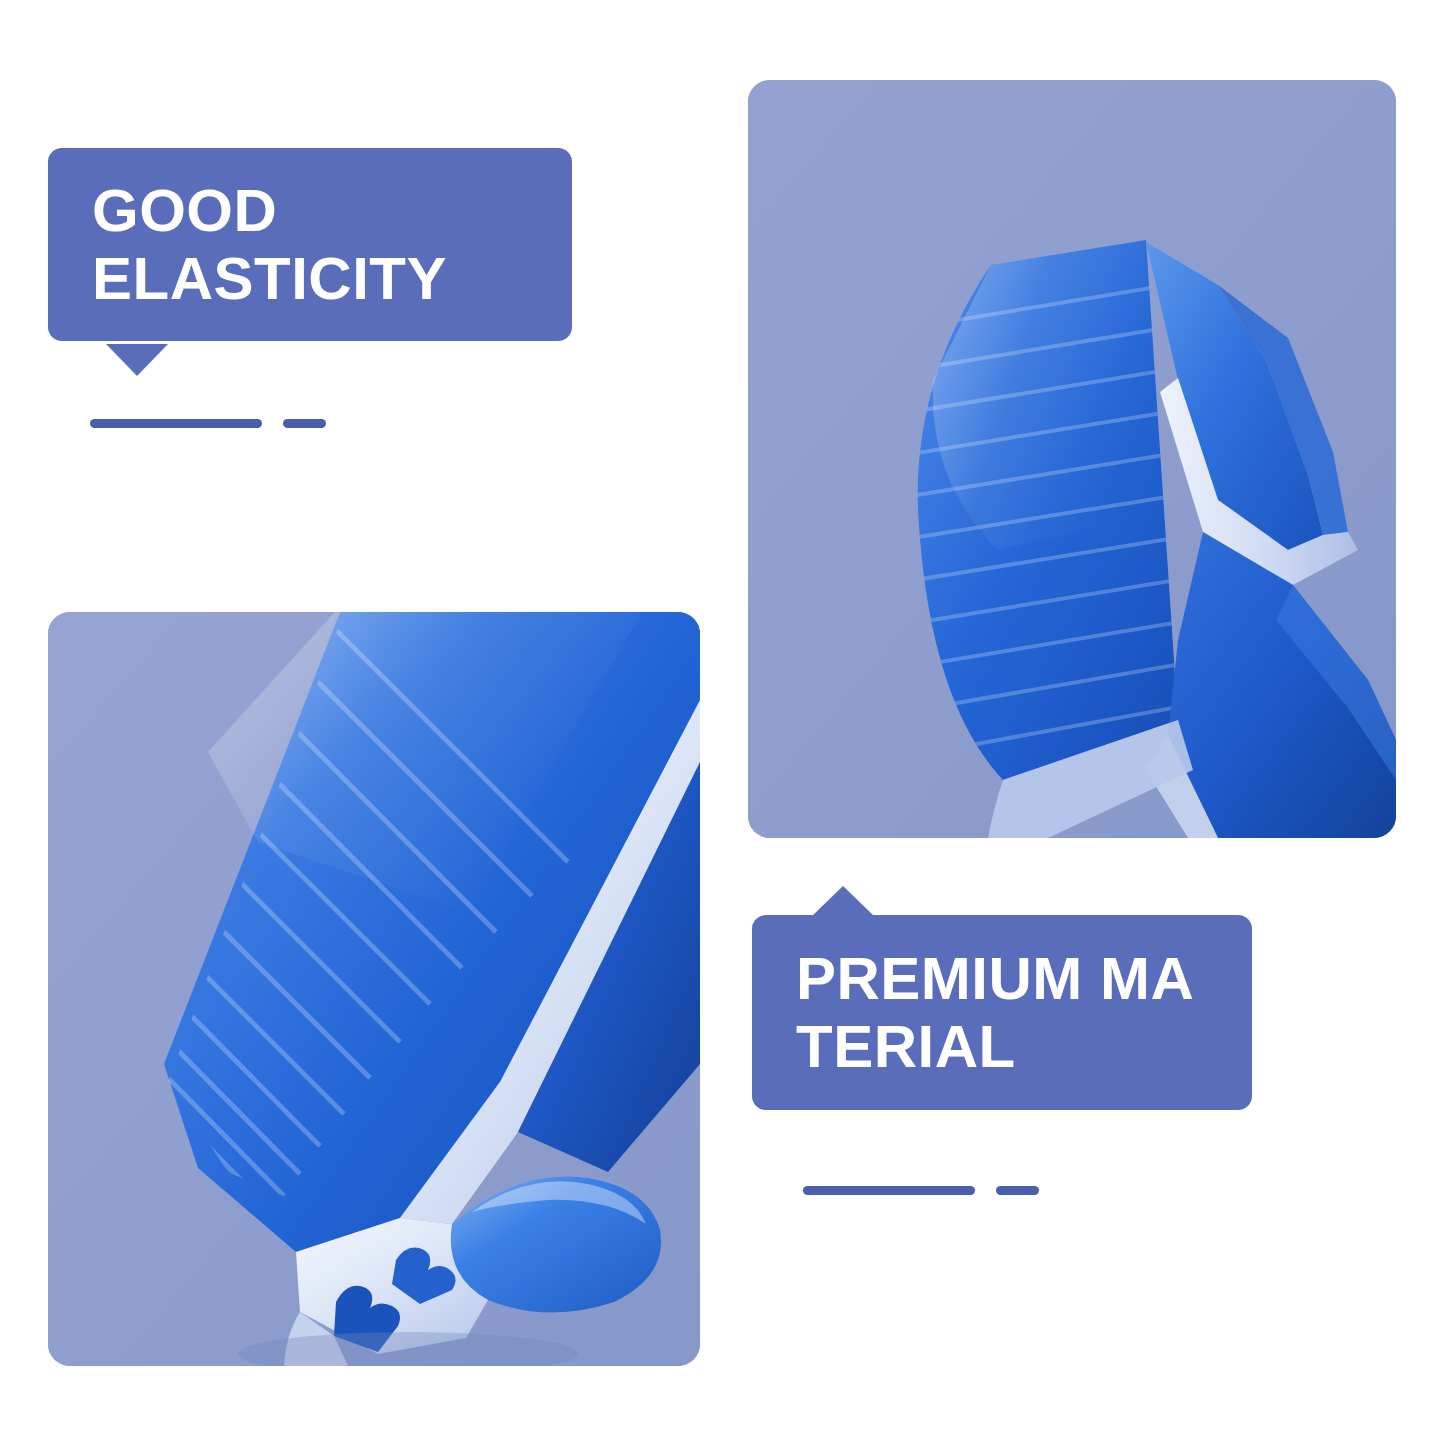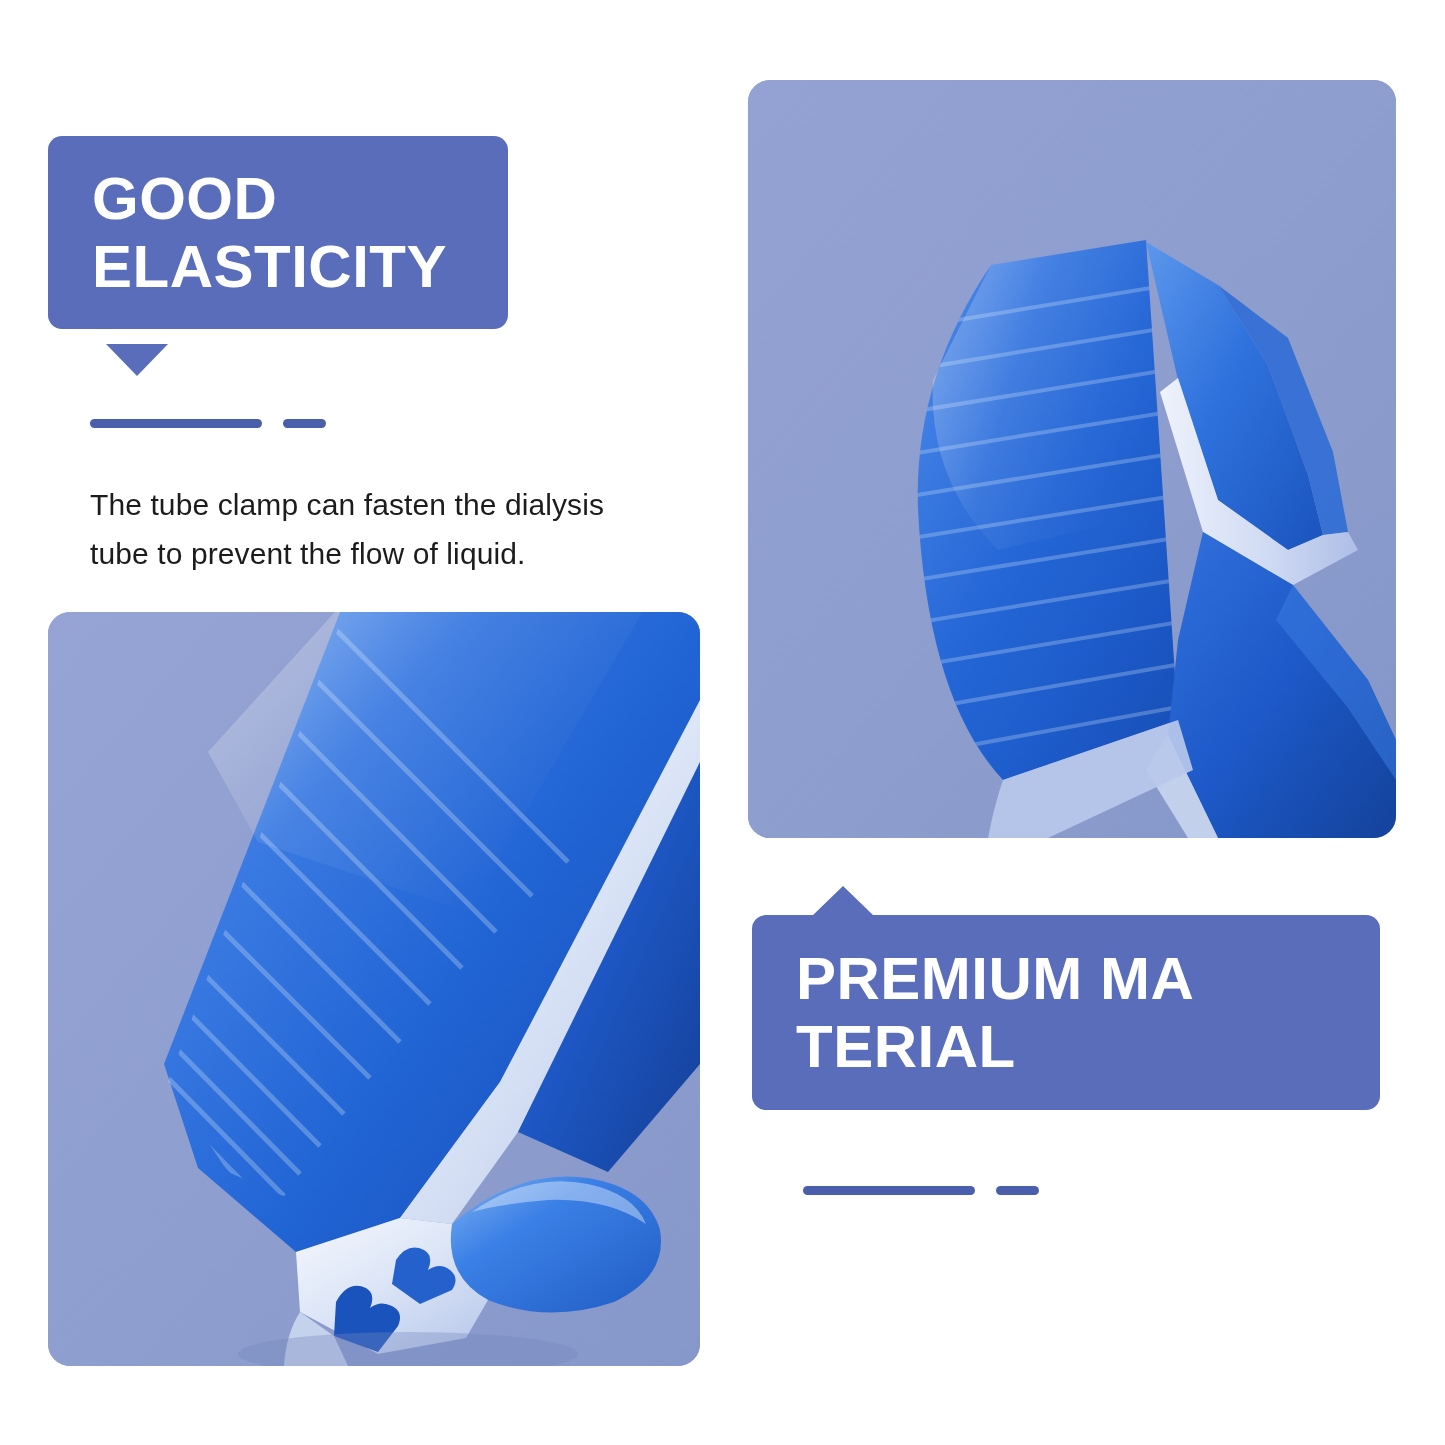--- a/index.html
+++ b/index.html
@@ -37,23 +37,23 @@
     border-top:32px solid #5a6dbb;
   }
   .badge-tail-up {
     position:absolute;
     width:0; height:0;
     border-left:31px solid transparent;
     border-right:31px solid transparent;
     border-bottom:30px solid #5a6dbb;
   }
 
-  #badge-elasticity { left:48px; top:136px; width:460px; height:193px; }
+  #badge-elasticity { left:48px; top:148px; width:524px; height:193px; }
   #tail-elasticity  { left:106px; top:344px; }
-  #badge-premium    { left:752px; top:915px; width:628px; height:195px; }
+  #badge-premium    { left:752px; top:915px; width:500px; height:195px; }
   #tail-premium     { left:812px; top:886px; }
 
   
   .divider { position:absolute; display:flex; align-items:center; gap:21px; }
   .dash-long  { width:172px; height:9px; background:#4a5fab; border-radius:5px; }
   .dash-short { width:43px;  height:9px; background:#4a5fab; border-radius:5px; }
   #divider-elasticity { left:90px;  top:419px; }
   #divider-premium    { left:803px; top:1186px; }
 
   
@@ -164,22 +164,20 @@
     <div class="badge-text">GOOD
 ELASTICITY</div>
   </div>
   <div class="badge-tail-down" id="tail-elasticity"></div>
 
   <div class="divider" id="divider-elasticity">
     <span class="dash-long"></span>
     <span class="dash-short"></span>
   </div>
 
-  <div class="body-text" id="desc-elasticity">The tube clamp can fasten the dialysis
-tube to prevent the flow of liquid.</div>
 
   <div class="photo-panel" id="photo-bottom-left">
     <svg class="photo-svg" viewBox="0 0 652 754" preserveAspectRatio="xMidYMid slice">
       <defs>
         <linearGradient id="bl-bg" x1="0" y1="0" x2="1" y2="1">
           <stop offset="0%" stop-color="#95a4d4"></stop>
           <stop offset="60%" stop-color="#8d9dcd"></stop>
           <stop offset="100%" stop-color="#8697ca"></stop>
         </linearGradient>
         <linearGradient id="bl-body" x1="0.05" y1="0.1" x2="1" y2="0.9">

